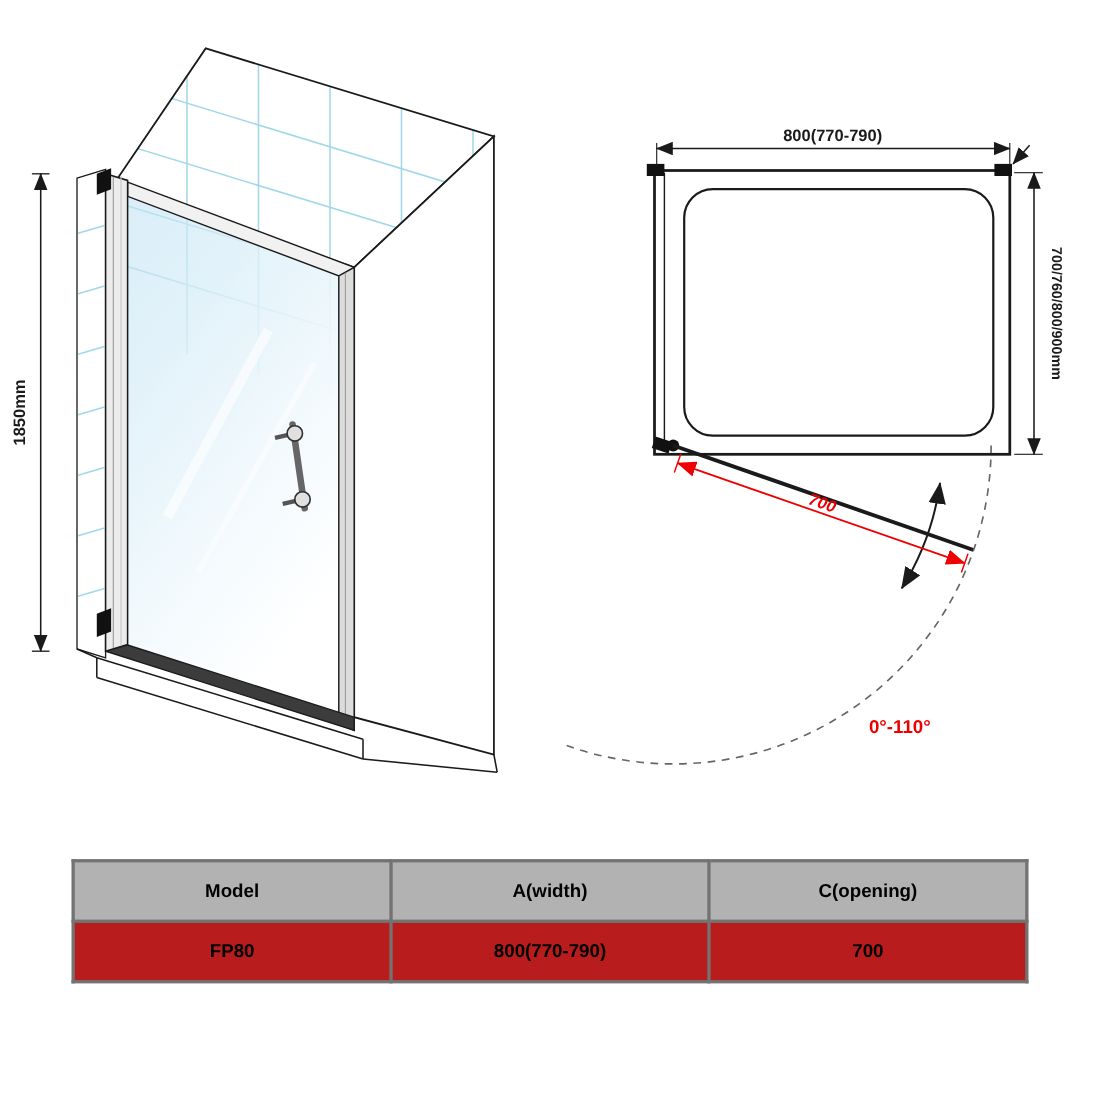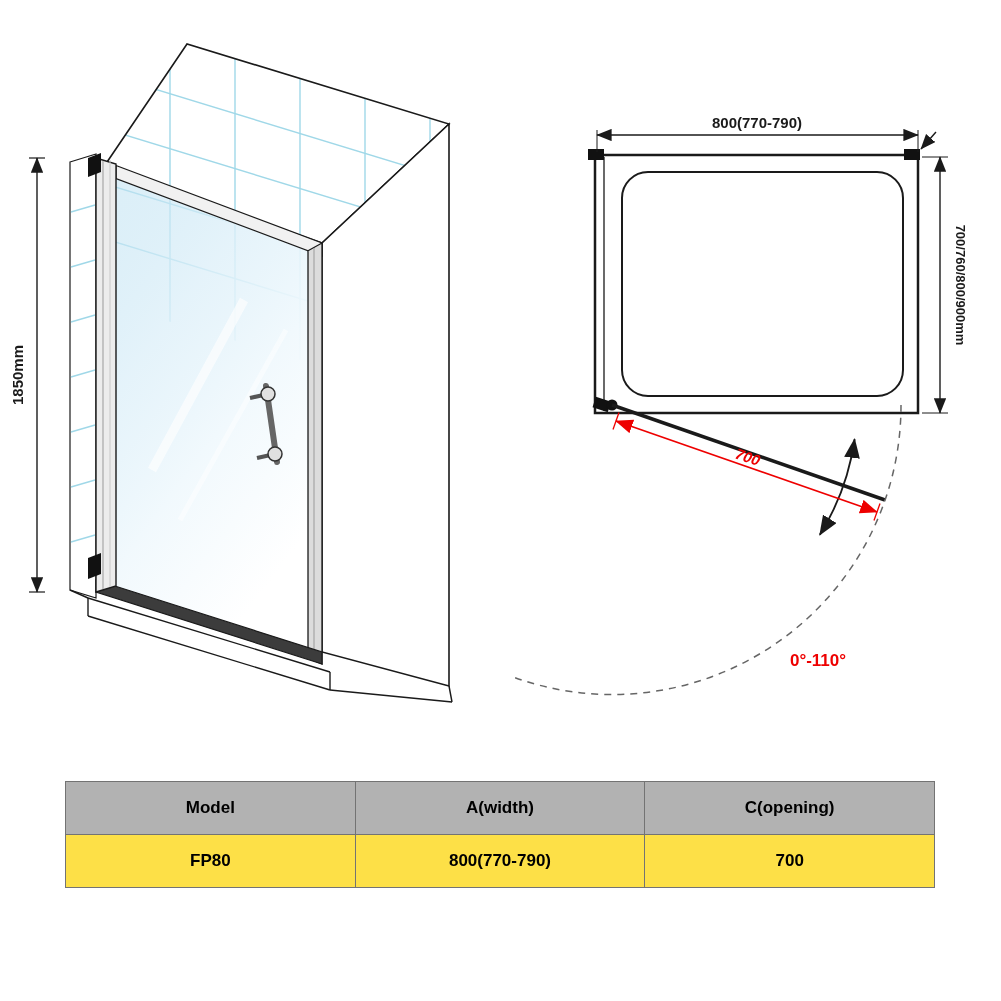--- a/index.html
+++ b/index.html
@@ -11,23 +11,23 @@
   svg text{font-family:"Liberation Sans", sans-serif;fill:#1a1a1a;}
   svg text.dim{font-size:15px;font-weight:600;}
   svg text.dim-small{font-size:13px;font-weight:600;}
   svg text.red-label{fill:#ee0000;font-weight:bold;font-size:17px;}
   svg text.red-dim{fill:#ee0000;font-weight:bold;font-style:italic;font-size:15px;}
   #spec-table{
     position:absolute;left:65px;top:781px;width:870px;height:100px;
     border-collapse:collapse;table-layout:fixed;text-align:center;
     font-size:17px;font-weight:bold;color:#000;
   }
-  #spec-table td{border:1px solid #737373;height:50px;}
+  #spec-table td{border:3px solid #737373;height:50px;}
   #spec-table tr.head td{background:#b2b2b2;}
-  #spec-table tr.body td{background:#fde047;}
+  #spec-table tr.body td{background:#b91c1c;}
 </style>
 </head>
 <body>
 
 <div id="canvas">
 
   <svg class="abs" style="left:0;top:0" width="500" height="740" viewBox="0 0 500 740">
     <defs>
       <marker id="abL" viewBox="0 0 10 8" markerWidth="11" markerHeight="9" refX="9.5" refY="4" orient="auto-start-reverse">
         <path d="M0,0 L10,4 L0,8 Z" fill="#1a1a1a"></path>

